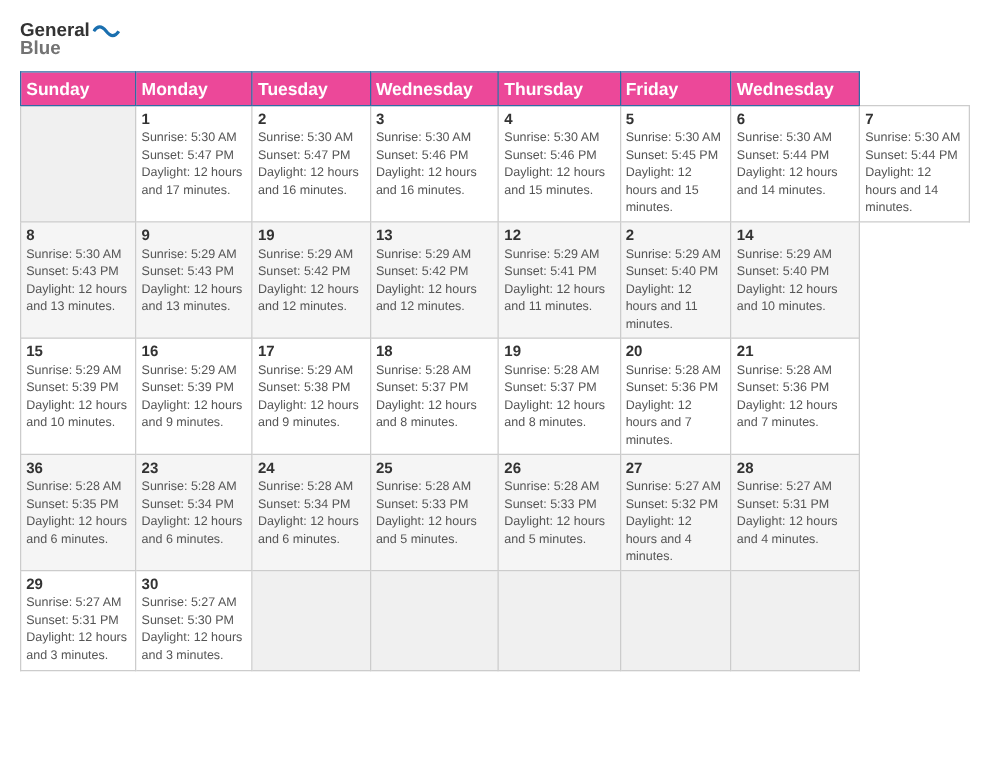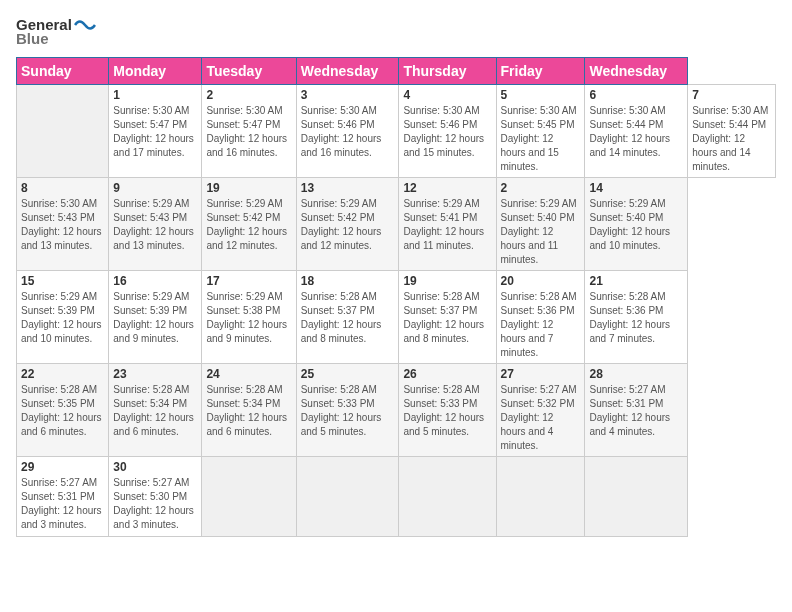--- a/index.html
+++ b/index.html
@@ -197,21 +197,21 @@
         <span class="day-num">20</span>
         <span class="day-info">Sunrise: 5:28 AM<br>Sunset: 5:36 PM<br>Daylight: 12 hours and 7 minutes.</span>
       </td>
         <td>
         <span class="day-num">21</span>
         <span class="day-info">Sunrise: 5:28 AM<br>Sunset: 5:36 PM<br>Daylight: 12 hours and 7 minutes.</span>
       </td>
       </tr>
       <tr>
         <td>
-        <span class="day-num">22</span>
+        <span class="day-num">36</span>
         <span class="day-info">Sunrise: 5:28 AM<br>Sunset: 5:35 PM<br>Daylight: 12 hours and 6 minutes.</span>
       </td>
         <td>
         <span class="day-num">23</span>
         <span class="day-info">Sunrise: 5:28 AM<br>Sunset: 5:34 PM<br>Daylight: 12 hours and 6 minutes.</span>
       </td>
         <td>
         <span class="day-num">24</span>
         <span class="day-info">Sunrise: 5:28 AM<br>Sunset: 5:34 PM<br>Daylight: 12 hours and 6 minutes.</span>
       </td>

